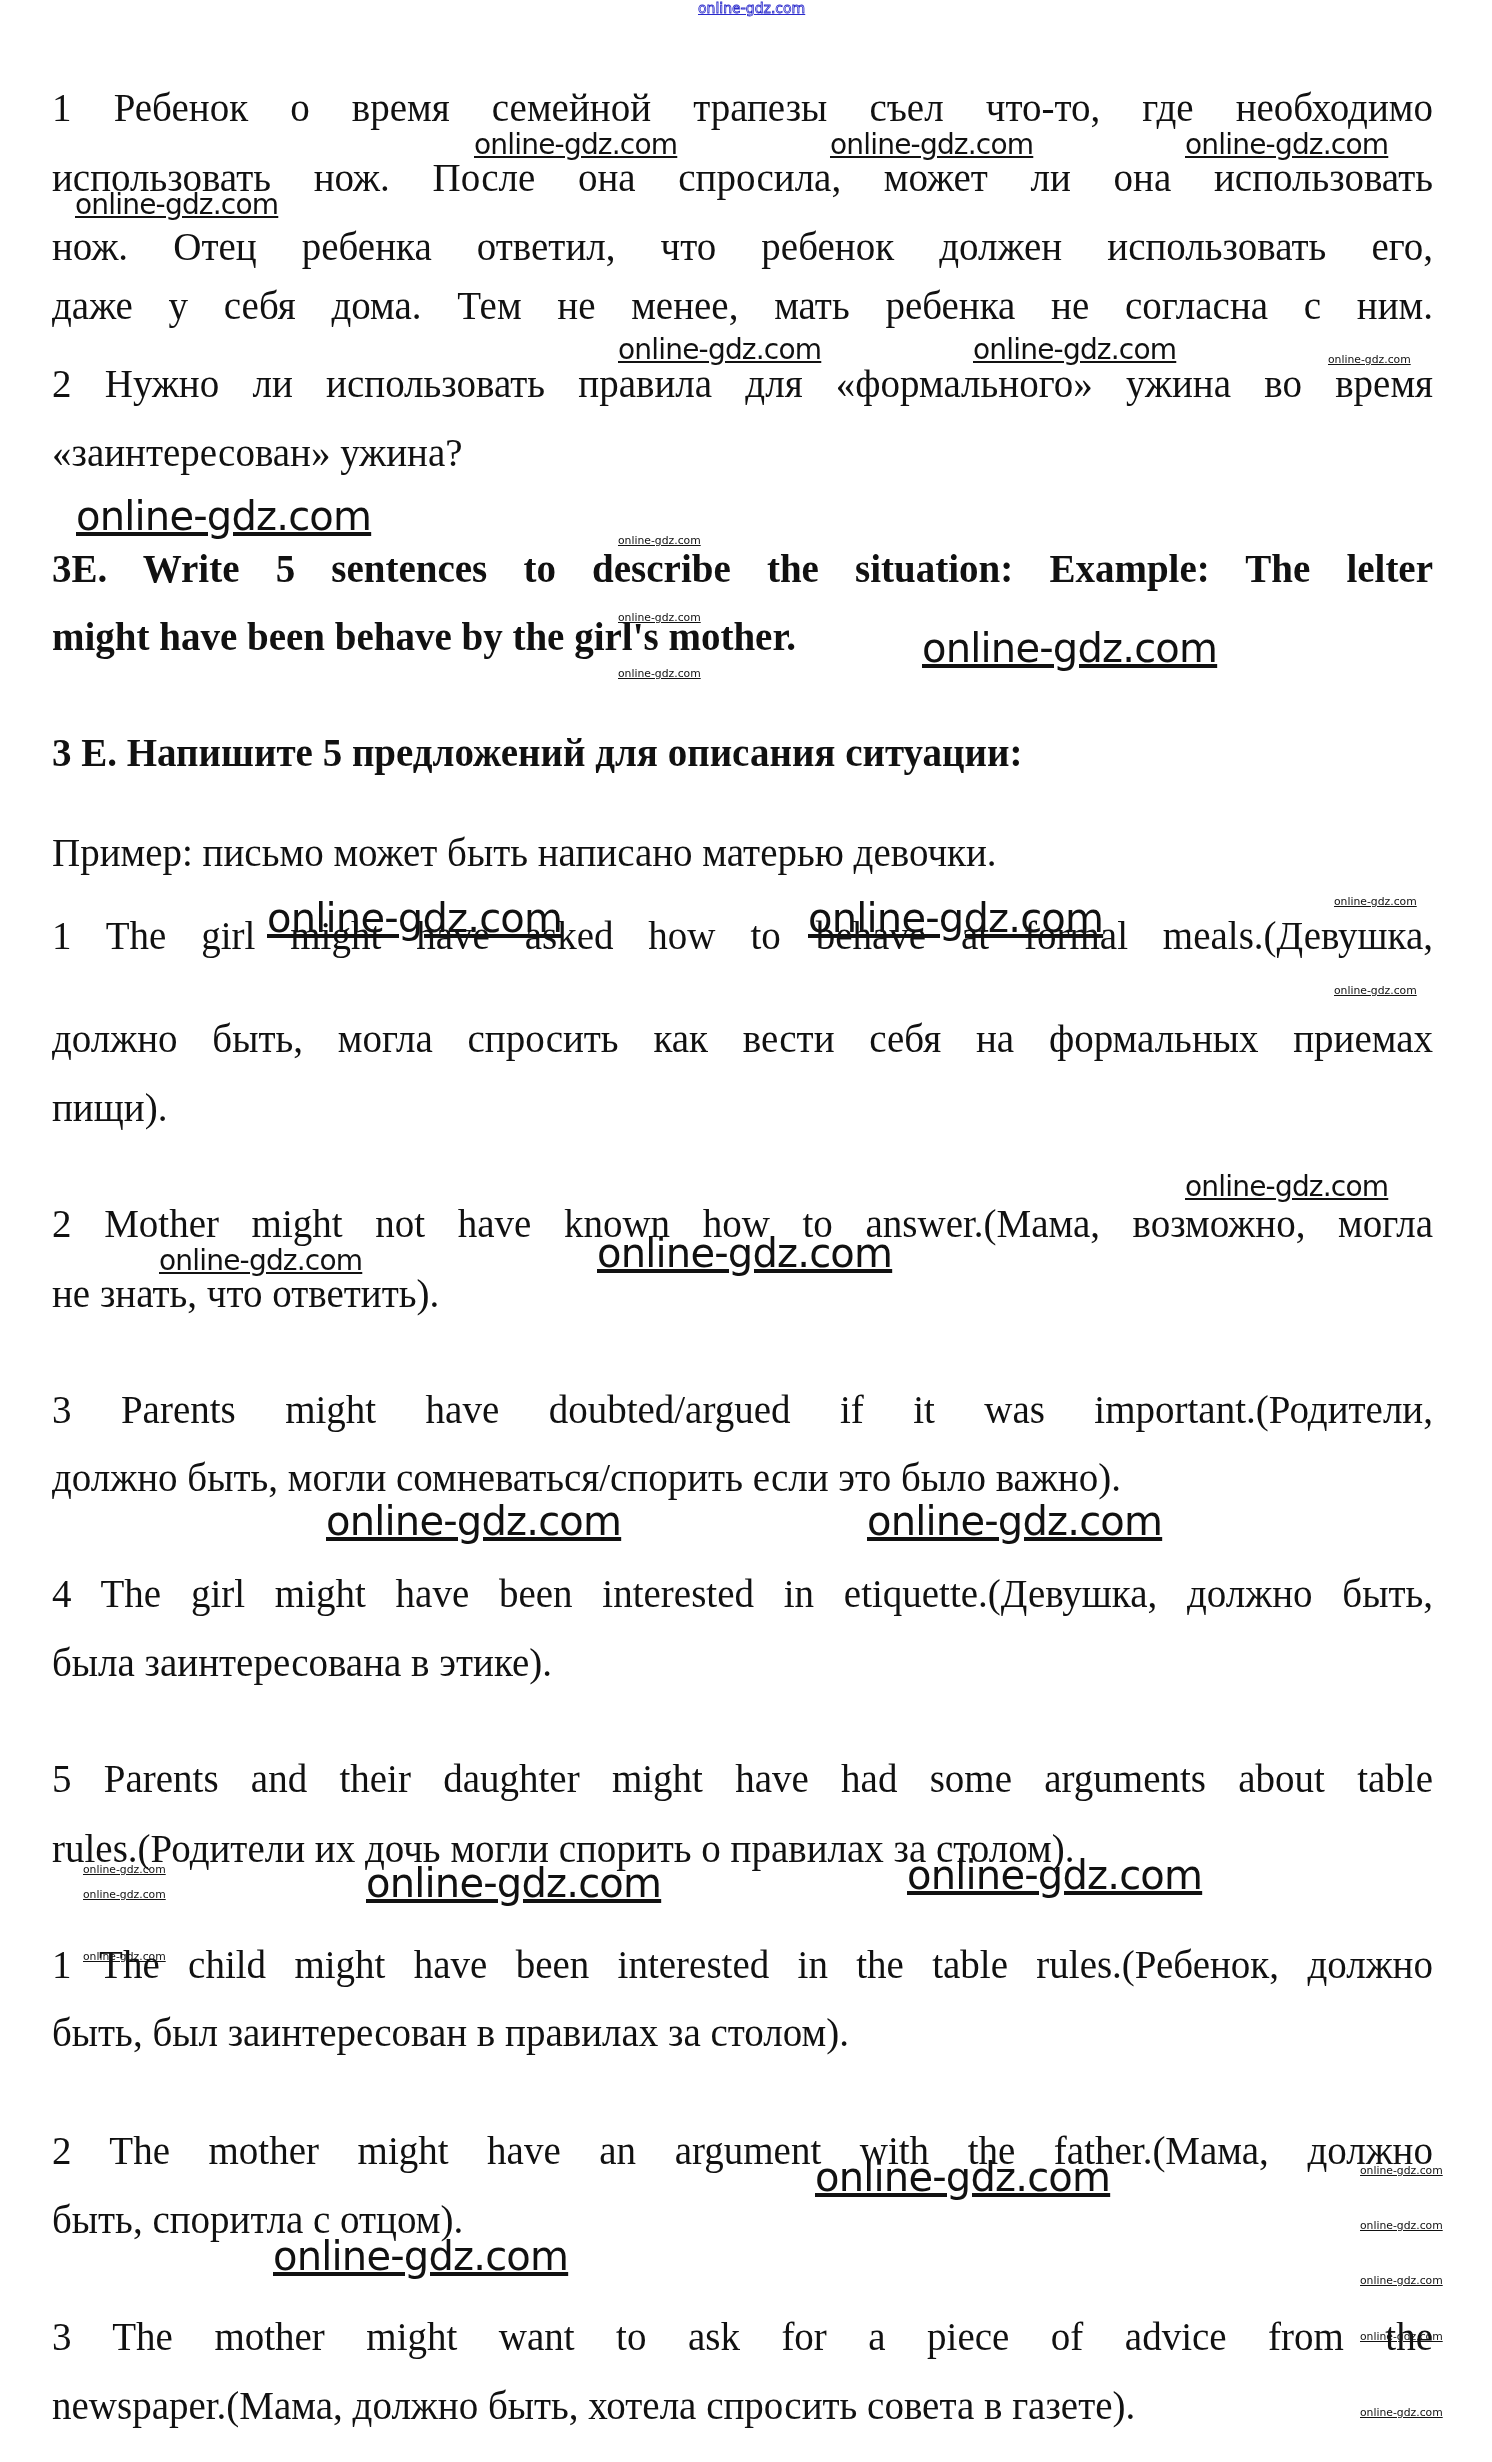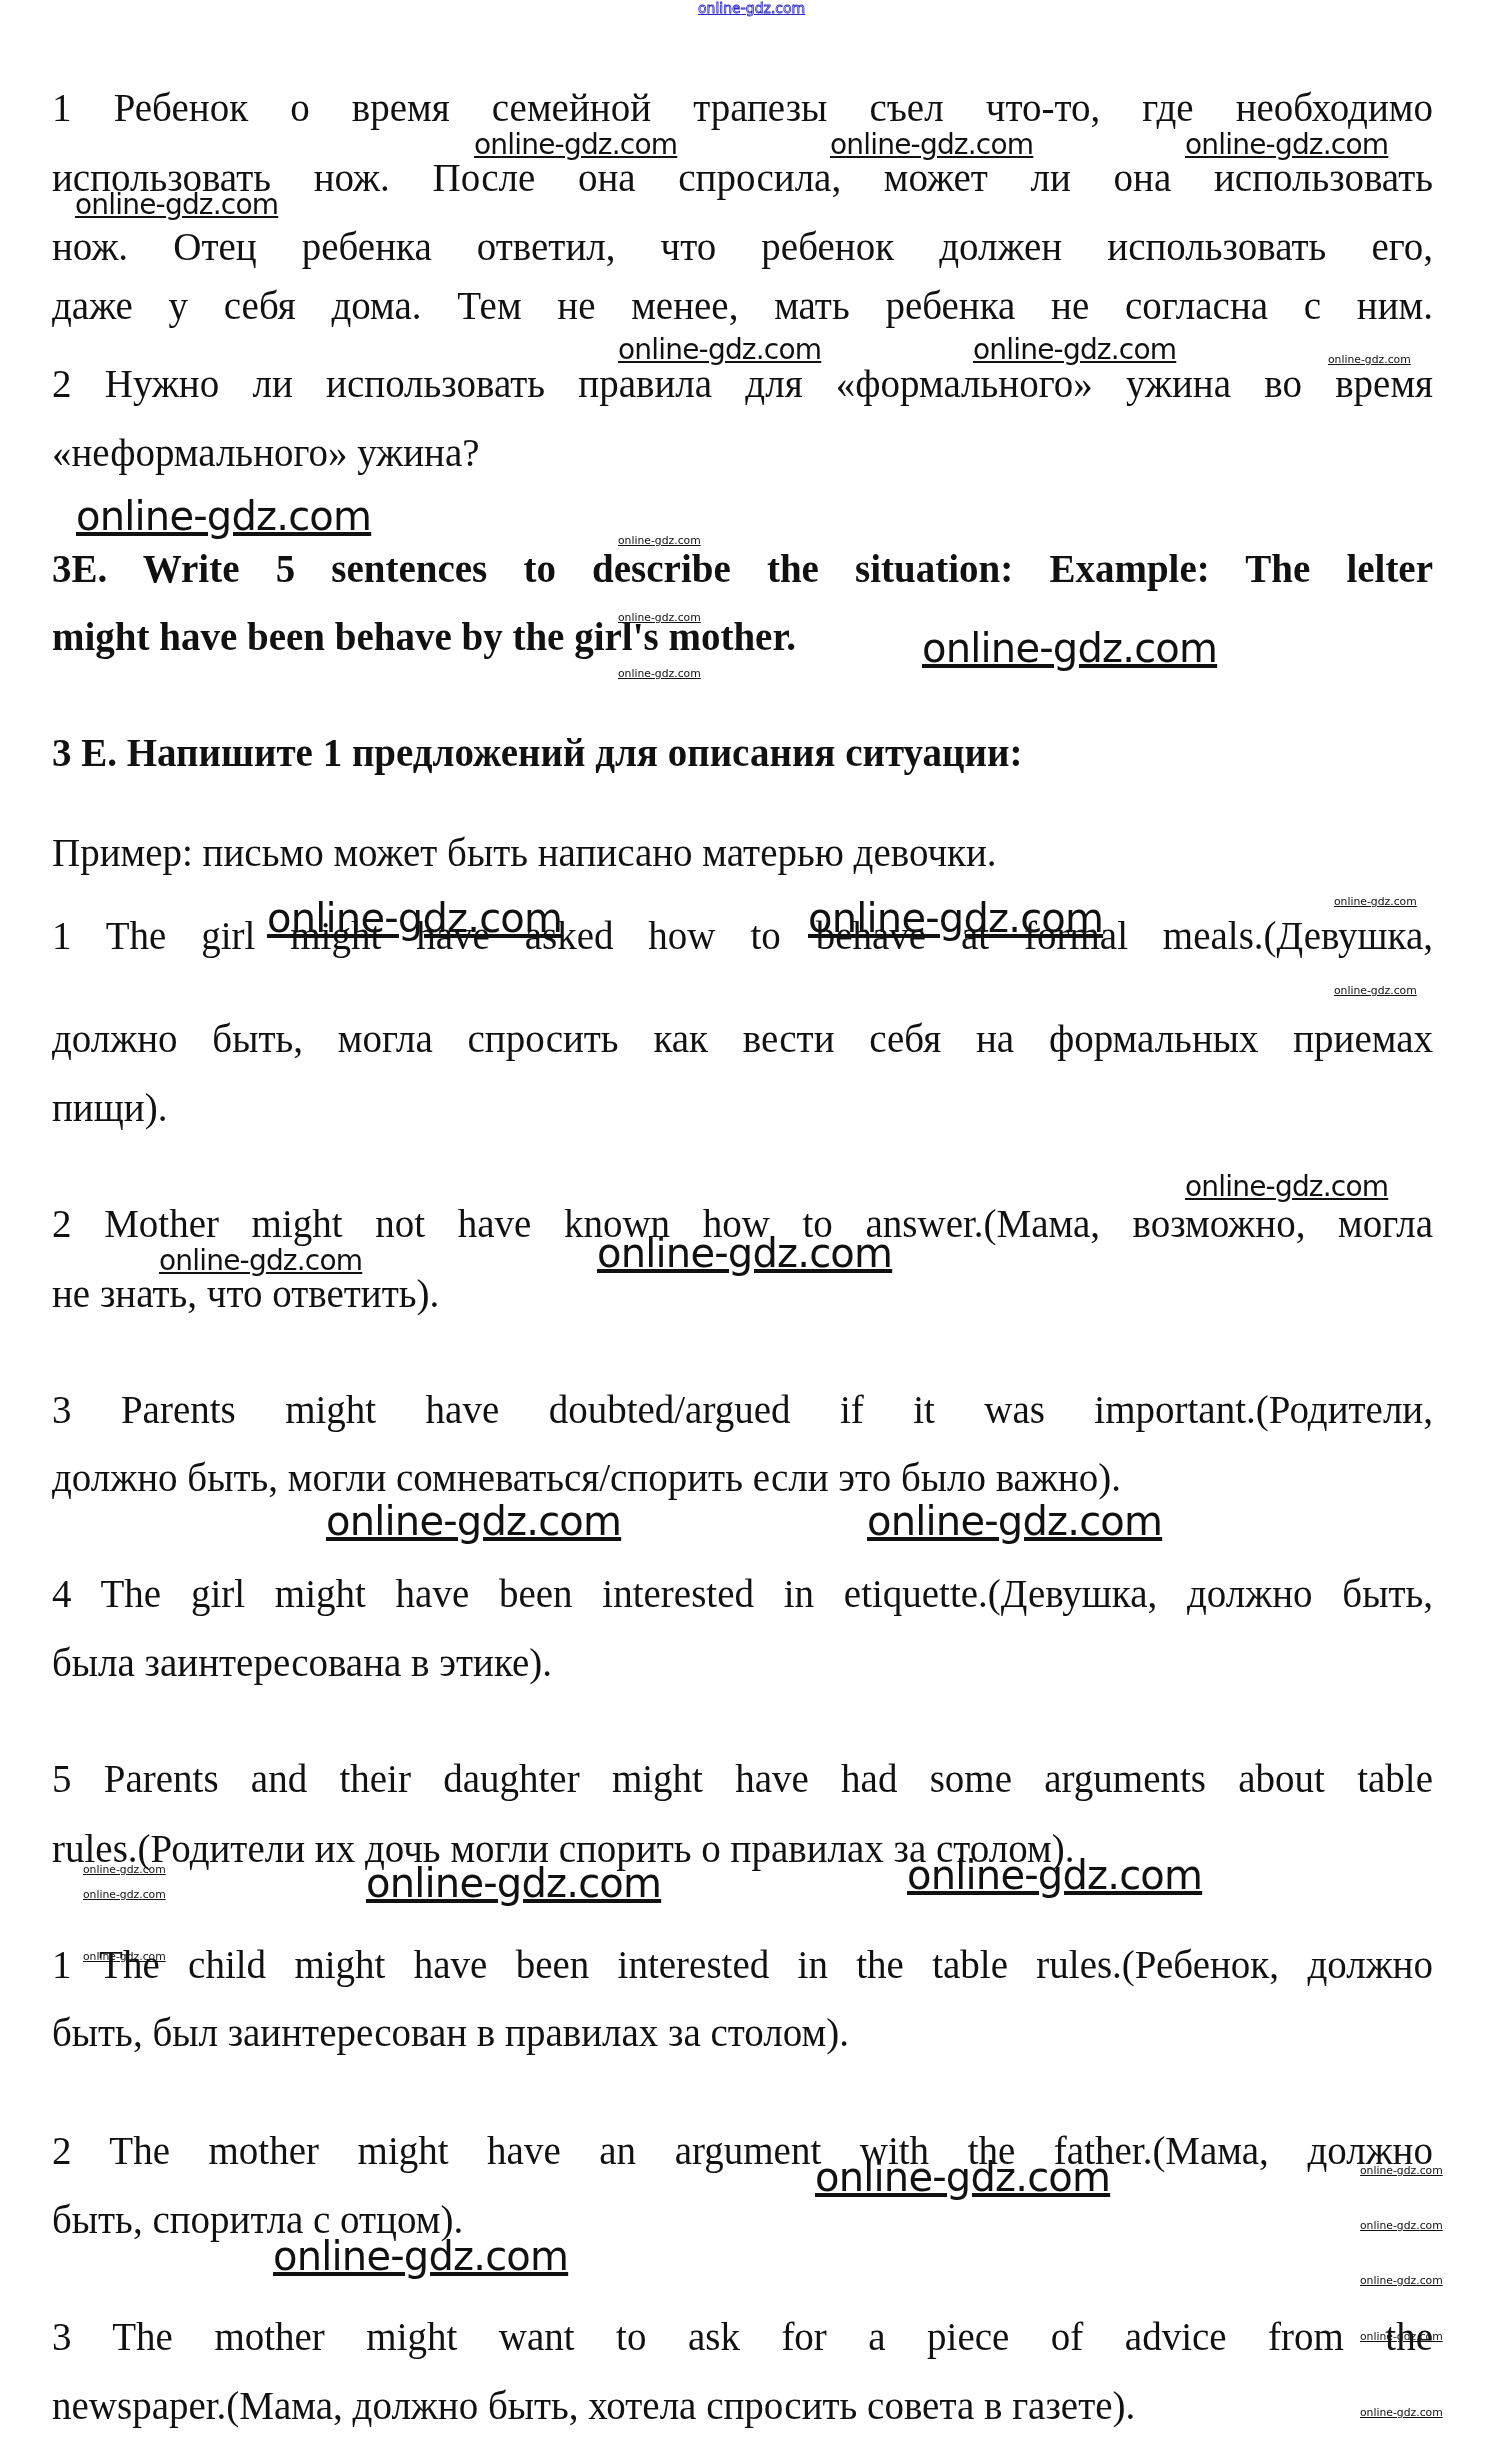--- a/index.html
+++ b/index.html
@@ -27,25 +27,25 @@
 </head>
 <body>
 
 <div class="wm top">online-gdz.com</div>
 
 <div class="line" style="top:82px">1 Ребенок о время семейной трапезы съел что-то, где необходимо</div>
 <div class="line" style="top:152px">использовать нож. После она спросила, может ли она использовать</div>
 <div class="line" style="top:221px">нож. Отец ребенка ответил, что ребенок должен использовать его,</div>
 <div class="line" style="top:280px">даже у себя дома. Тем не менее, мать ребенка не согласна с ним.</div>
 <div class="line" style="top:358px">2 Нужно ли использовать правила для «формального» ужина во время</div>
-<div class="line left" style="top:427px">«неформального» ужина?</div>
+<div class="line left" style="top:427px">«заинтересован» ужина?</div>
 
 <div class="line bold" style="top:543px">3E. Write 5 sentences to describe the situation: Example: The lelter</div>
 <div class="line bold left" style="top:611px">might have been behave by the girl's mother.</div>
-<div class="line bold left" style="top:727px">3 Е. Напишите 1 предложений для описания ситуации:</div>
+<div class="line bold left" style="top:727px">3 Е. Напишите 5 предложений для описания ситуации:</div>
 <div class="line left" style="top:827px">Пример: письмо может быть написано матерью девочки.</div>
 
 <div class="line" style="top:910px">1 The girl might have asked how to behave at formal meals.(Девушка,</div>
 <div class="line" style="top:1013px">должно быть, могла спросить как вести себя на формальных приемах</div>
 <div class="line left" style="top:1082px">пищи).</div>
 <div class="line" style="top:1198px">2 Mother might not have known how to answer.(Мама, возможно, могла</div>
 <div class="line left" style="top:1268px">не знать, что ответить).</div>
 <div class="line" style="top:1384px">3 Parents might have doubted/argued if it was important.(Родители,</div>
 <div class="line left" style="top:1452px">должно быть, могли сомневаться/спорить если это было важно).</div>
 <div class="line" style="top:1568px">4 The girl might have been interested in etiquette.(Девушка, должно быть,</div>

